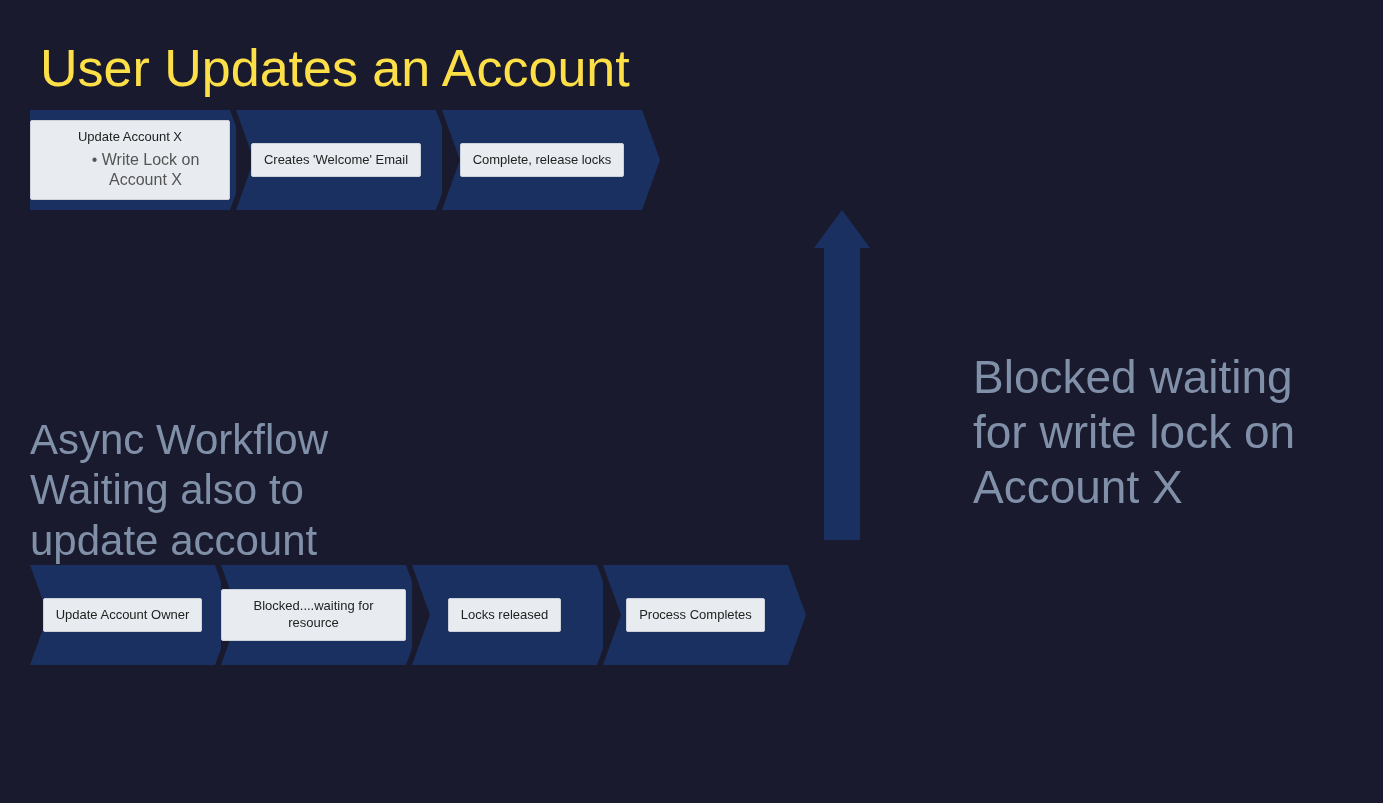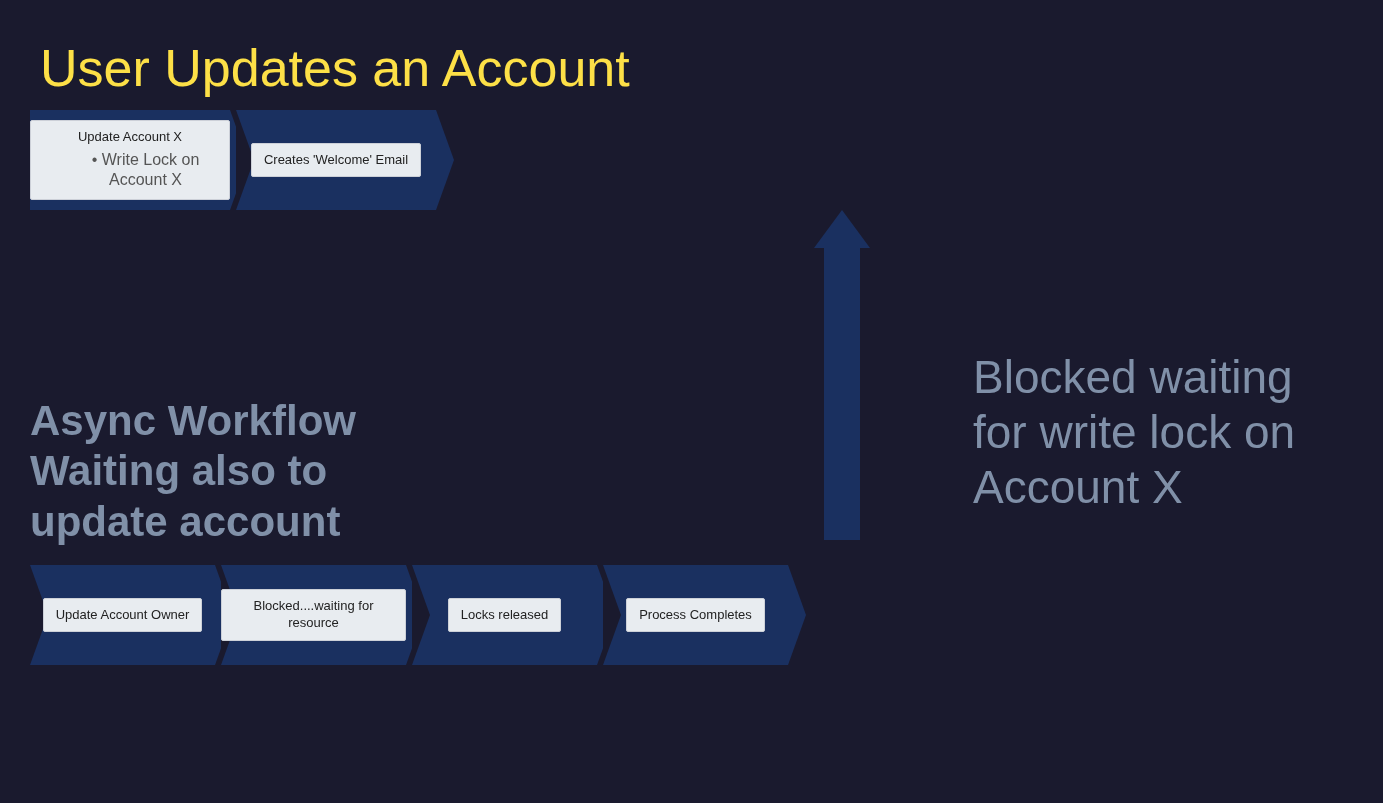--- a/index.html
+++ b/index.html
@@ -18,23 +18,23 @@
       font-weight: 300;
       position: absolute;
       top: 18px;
       left: 40px;
       margin-top: 20px;
     }
 
     .async-title {
       color: #8090a8;
       font-size: 42px;
-      font-weight: 700;
-      position: absolute;
-      top: 396px;
+      font-weight: 400;
+      position: absolute;
+      top: 415px;
       left: 30px;
       line-height: 1.2;
       width: 380px;
     }
 
     .blocked-title {
       color: #8090a8;
       font-size: 46px;
       font-weight: 300;
       position: absolute;
@@ -188,20 +188,27 @@
         </div>
       </div>
     </div>
     <div class="chevron-wrapper">
       <div class="chevron-bg">
         <div class="chevron-label">
           <div>Creates 'Welcome' Email</div>
         </div>
       </div>
     </div>
+    <div class="chevron-wrapper">
+      <div class="chevron-bg">
+        <div class="chevron-label">
+          <div>Complete, release locks</div>
+        </div>
+      </div>
+    </div>
   </div>
 
 <div class="chevron-row bottom-row" id="bottom-row">
     <div class="chevron-wrapper">
       <div class="chevron-bg">
         <div class="chevron-label">Update Account Owner</div>
       </div>
     </div>
     <div class="chevron-wrapper">
       <div class="chevron-bg">

